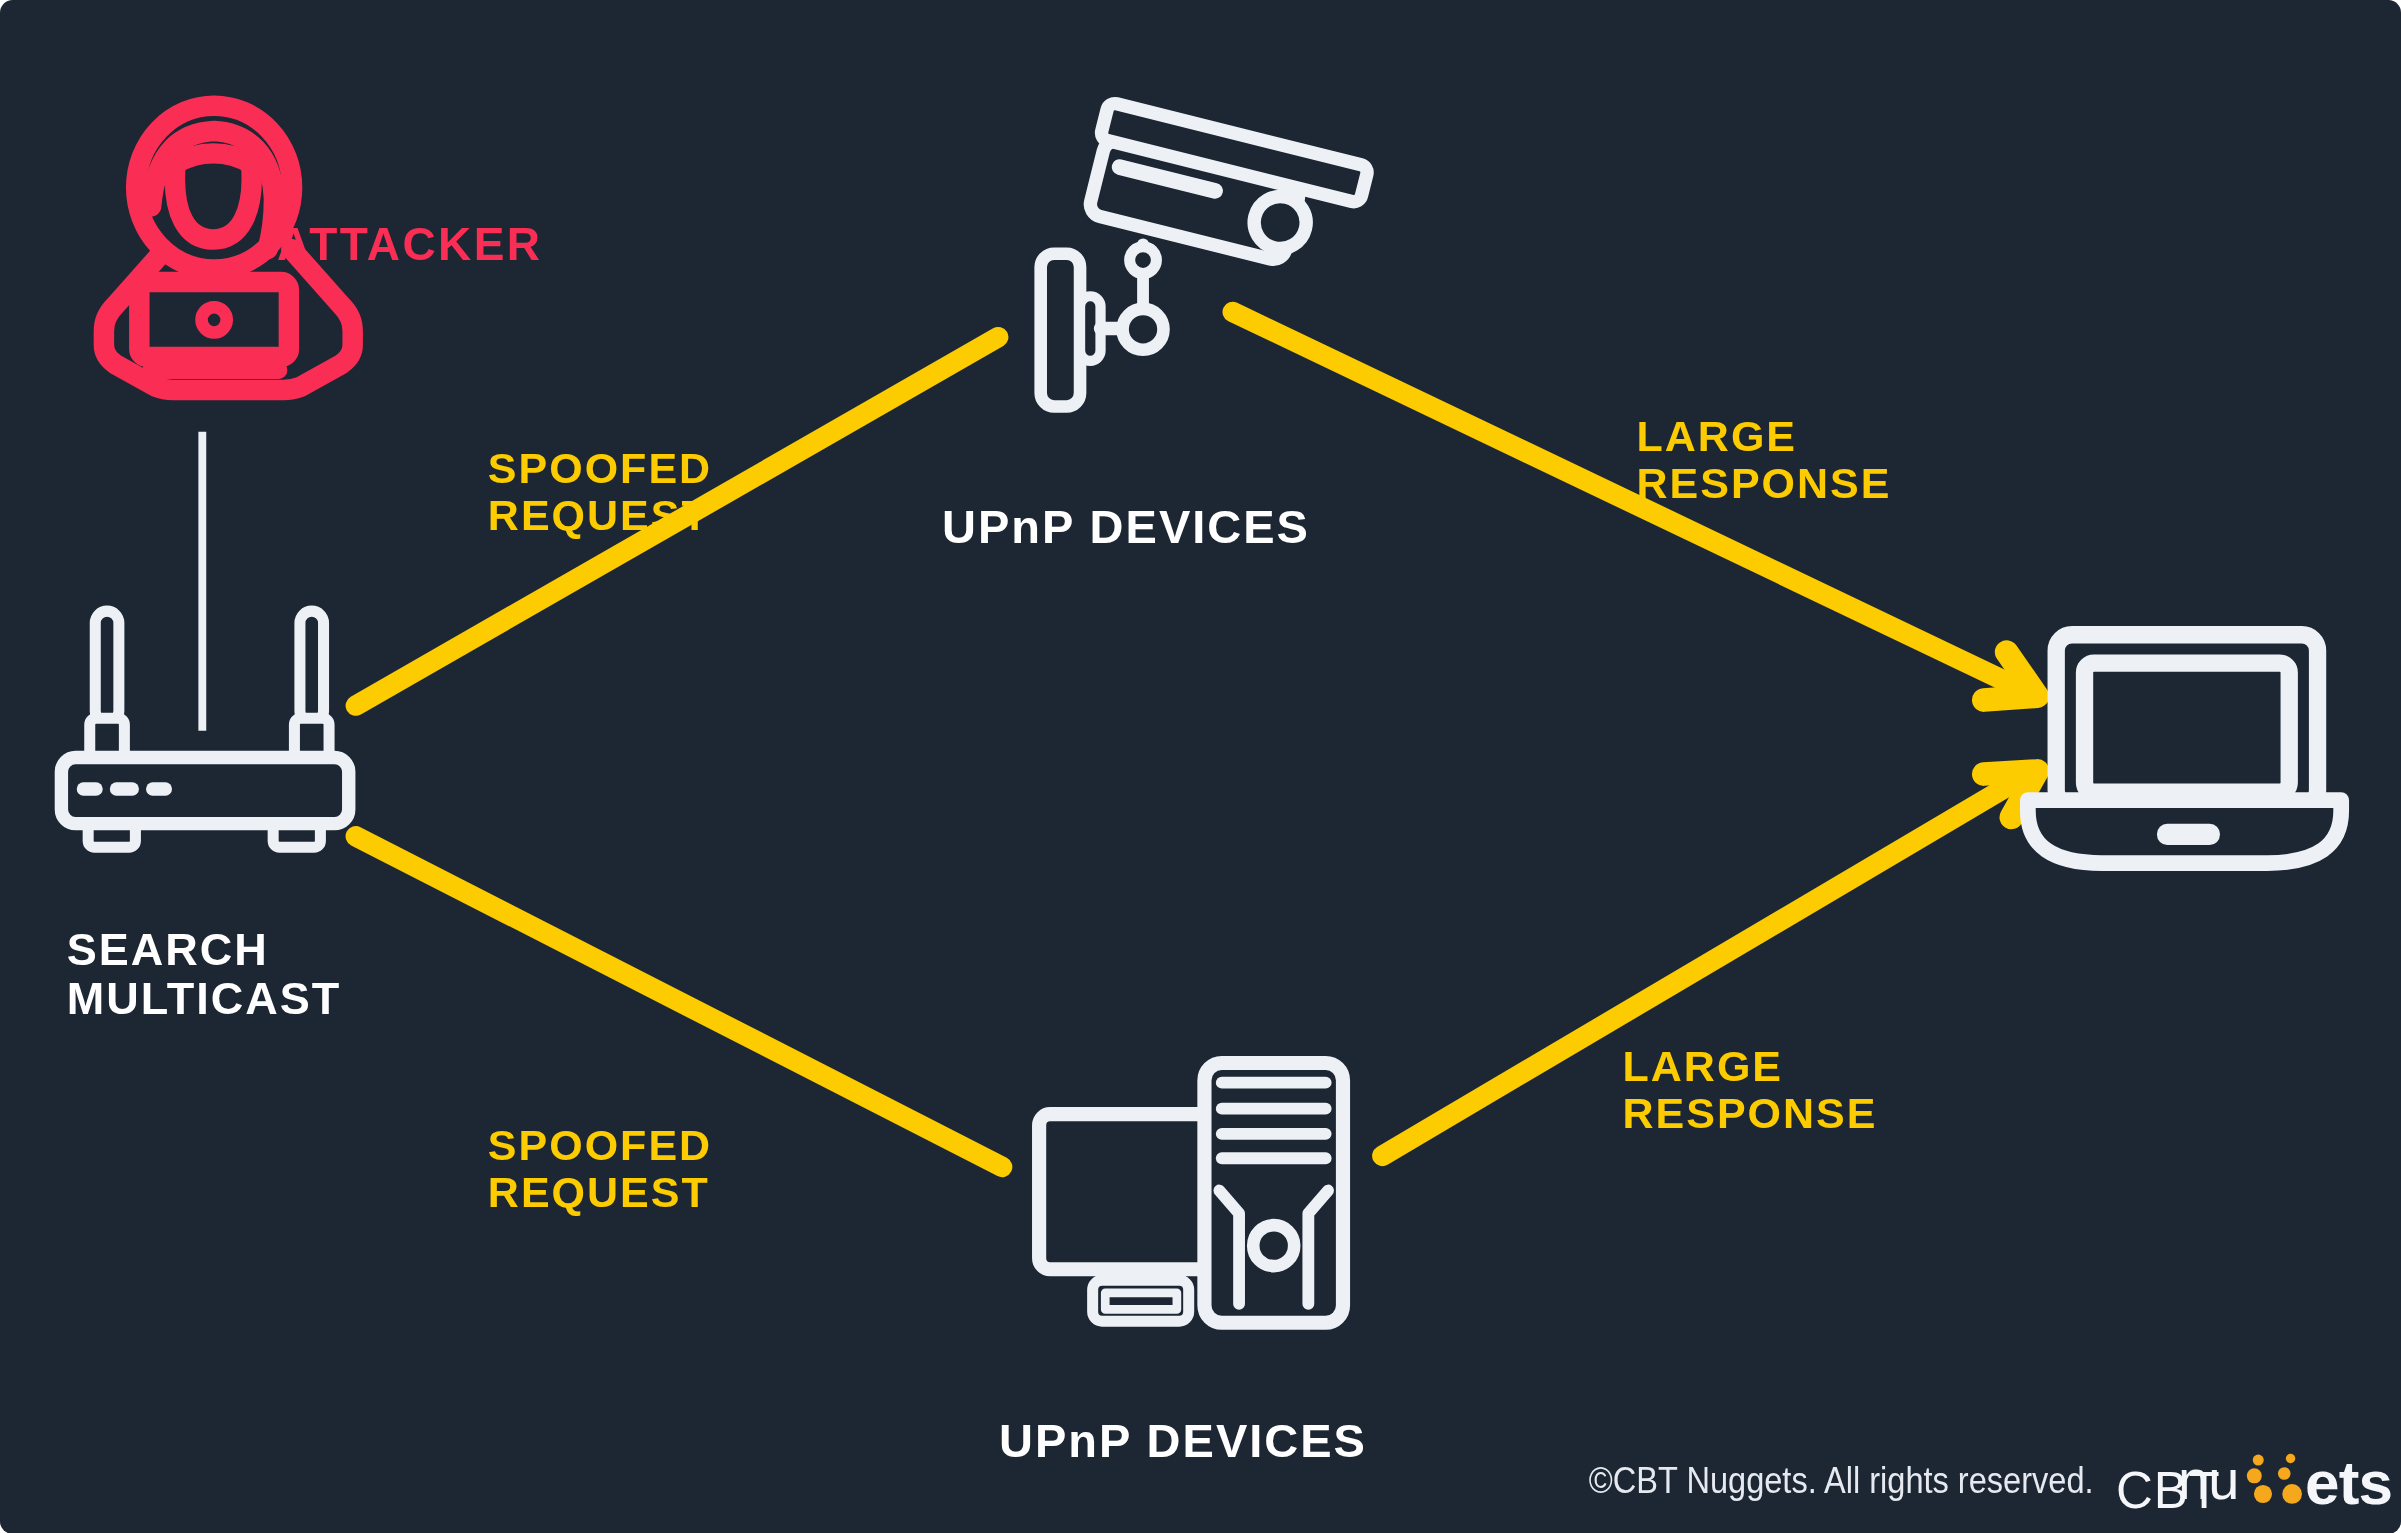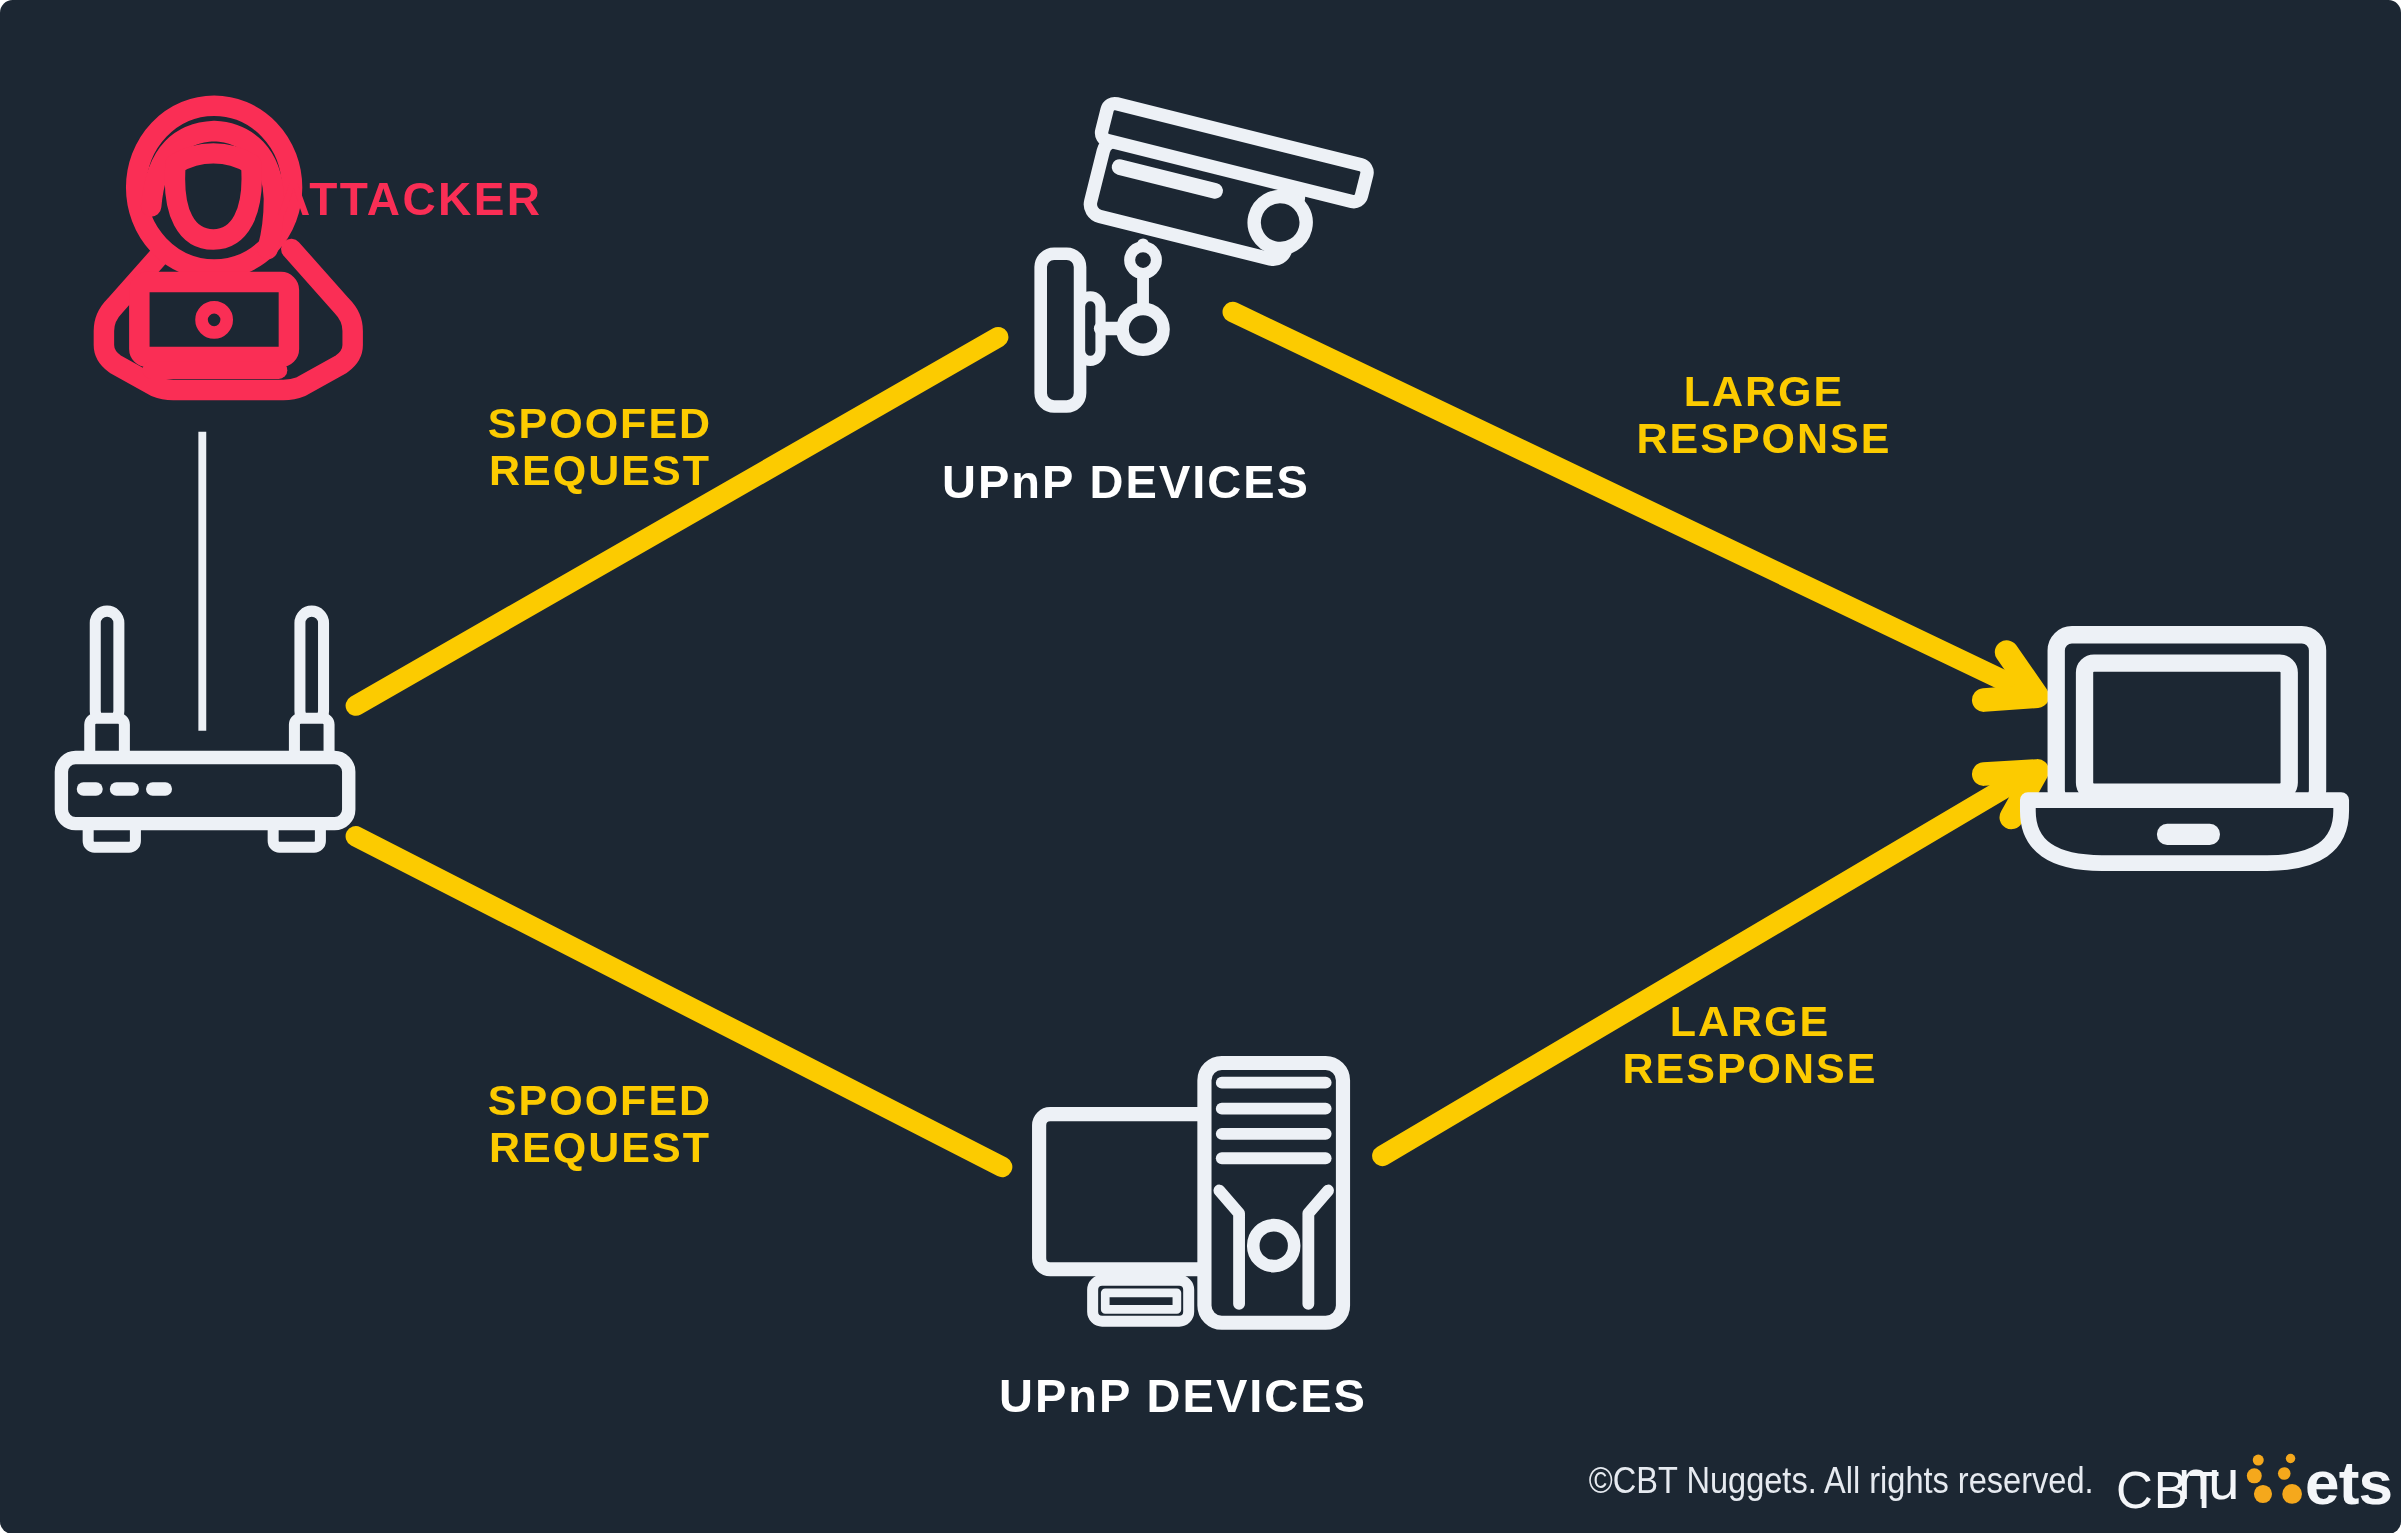--- a/index.html
+++ b/index.html
@@ -8,25 +8,25 @@
     width:2401px;height:1534px;
     background:#1C2733;
     border-radius:12.6px;
     overflow:hidden;
     font-family:"Liberation Sans", sans-serif;
   }
   .diagram-svg{position:absolute;left:0;top:0;width:100%;height:100%;}
   .label{
     position:absolute;
     font-weight:bold;
-    text-align:center;
     white-space:nowrap;
     letter-spacing:2px;
     line-height:47px;
     transform:translateX(-50%);
+    margin-top:45px;
   }
   .label.white{color:#ffffff;font-size:47px;}
   .label.yellow{color:#FCCB00;font-size:43px;}
   .label.red{color:#FA2E55;font-size:46px;letter-spacing:2.4px;transform:none;}
   .two-line{line-height:52px;}
   .edge-label{line-height:47px;}
   .footer-copyright{
     position:absolute;
     right:307px;top:1460px;
     font-size:37px;
@@ -122,20 +122,24 @@
     <g stroke="#EDF1F6" fill="none" stroke-linejoin="round">
       <rect x="2612" y="806" width="332" height="218" rx="20" stroke-width="22" fill="#1C2733"></rect>
       <rect x="2648" y="842" width="260" height="164" rx="12" stroke-width="22" fill="#1C2733"></rect>
       <path d="M 2576 1016 L 2974 1016 L 2974 1030 Q 2974 1096 2880 1096 L 2670 1096 Q 2576 1096 2576 1030 Z" stroke-width="20" fill="#1C2733"></path>
       <rect x="2740" y="1046" width="80" height="27" rx="13" fill="#EDF1F6" stroke="none"></rect>
     </g>
   </svg>
 
   <div class="label red" style="left:277px;top:176px;">ATTACKER</div>
 
+  <div class="label white two-line" style="left:204px;top:880px;font-size:45px;line-height:49px;">
+    <div>SEARCH</div>
+    <div>MULTICAST</div>
+  </div>
 
   <div class="label white" style="left:1126px;top:458px;">UPnP DEVICES</div>
 
   <div class="label white" style="left:1183px;top:1372px;">UPnP DEVICES</div>
 
 
   <div class="label yellow edge-label" style="left:600px;top:400px;">
     <div>SPOOFED</div>
     <div>REQUEST</div>
   </div>

